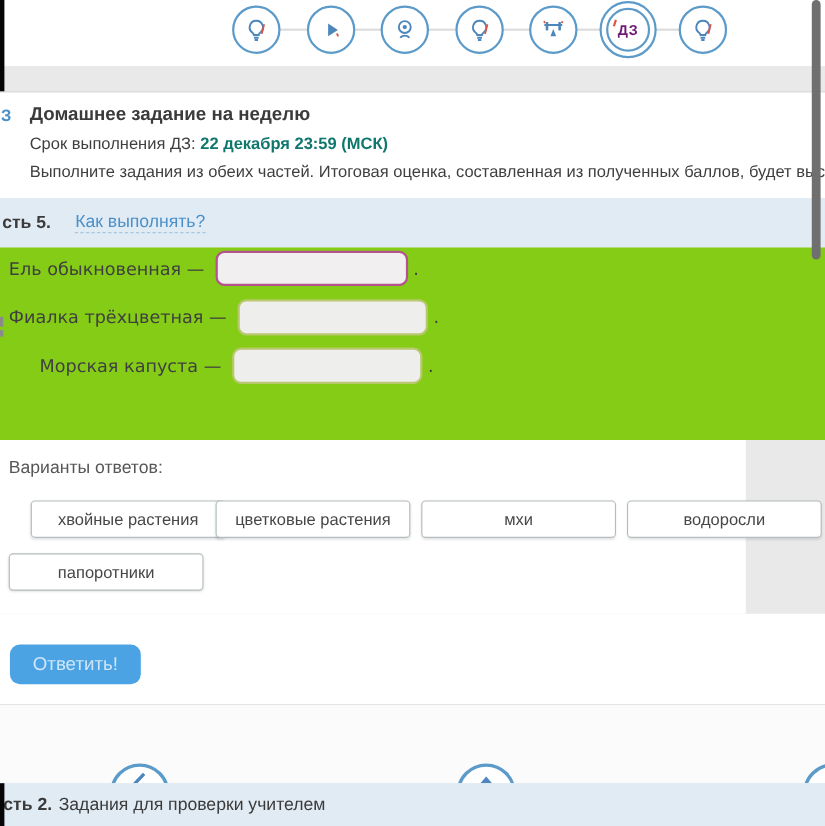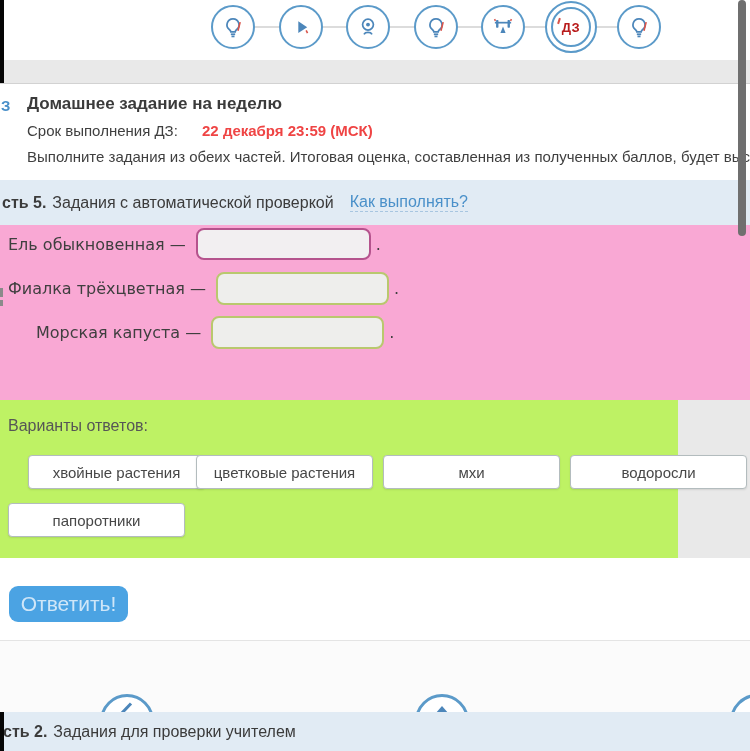--- a/index.html
+++ b/index.html
@@ -7,69 +7,69 @@
     font-family:"Liberation Sans",sans-serif;}
 
   
   .stepper{position:absolute;top:0;left:0;width:750px;height:60px;background:#ffffff;}
   .connector{position:absolute;top:26px;left:233px;width:406px;height:2px;background:#dcdcdc;}
   .step{position:absolute;top:5px;width:44px;height:44px;box-sizing:border-box;border:2px solid #5b9ac9;
     border-radius:50%;background:#fff;display:flex;align-items:center;justify-content:center;}
   .step.active{width:52px;height:52px;top:1px;}
   .step .inner-ring{width:40px;height:40px;box-sizing:border-box;border:2px solid #5b9ac9;border-radius:50%;
     display:flex;align-items:center;justify-content:center;position:relative;}
-  .hw-label{font-size:13px;font-weight:bold;color:#b91c1c;letter-spacing:0.5px;}
+  .hw-label{font-size:13px;font-weight:bold;color:#701a75;letter-spacing:0.5px;}
   .hw-accent{position:absolute;left:5px;top:9px;width:2px;height:6px;background:#d9544a;transform:rotate(18deg);}
 
   
   .gap{position:absolute;top:60px;left:0;width:750px;height:23px;background:#e9e9e9;}
 
   
   .hw-panel{position:absolute;top:83px;left:0;width:750px;height:97px;box-sizing:border-box;background:#fff;
     border-top:1px solid #d2d2d2;overflow:hidden;}
   .hw-badge{position:absolute;left:1px;top:13px;font-size:15px;font-weight:bold;color:#4a90c9;}
   .hw-title{position:absolute;left:27px;top:10px;font-size:17px;font-weight:bold;color:#3b3b3b;white-space:nowrap;}
   .hw-deadline{position:absolute;left:27px;top:38px;font-size:15px;color:#3f3f3f;white-space:nowrap;}
-  .hw-deadline .date{color:#ef4444;font-weight:bold;margin-left:20px;}
+  .hw-deadline .date{color:#0f766e;font-weight:bold;}
   .hw-desc{position:absolute;left:27px;top:64px;font-size:15px;color:#3f3f3f;white-space:nowrap;}
 
   
   .part-bar{position:absolute;left:0;width:750px;box-sizing:border-box;background:#e1ebf4;display:flex;
     align-items:center;font-size:16px;color:#3b3b3b;}
   .part1-bar{top:180px;height:45px;padding-left:2px;}
   .part2-bar{top:712px;height:39px;padding-left:3px;text-align:center;}
   .part-num{font-weight:bold;margin-right:6px;white-space:nowrap;}
   .part-title{white-space:nowrap;}
   .help-link{margin-left:16px;color:#4a90c9;border-bottom:1px dashed #a8c6e0;cursor:pointer;white-space:nowrap;}
 
   
-  .q-panel{position:absolute;top:225px;left:0;width:750px;height:175px;background:#f9a8d4;}
+  .q-panel{position:absolute;top:225px;left:0;width:750px;height:175px;background:#84cc16;}
   .q-row{position:absolute;left:8px;display:flex;align-items:center;
     font-family:"DejaVu Sans",sans-serif;font-size:16px;color:#3f3f3f;white-space:nowrap;}
   .q-row1{top:3px;}  .q-row2{top:47px;}  .q-row3{top:91px;margin-left:28px;}
   .q-input{box-sizing:border-box;height:32px;border-radius:8px;margin-left:10px;padding:0 8px;outline:none;
     font-family:"DejaVu Sans",sans-serif;font-size:15px;color:#3f3f3f;}
   .q-pink{width:175px;border:2px solid #b5538d;background:#f2eff1;}
   .q-green{width:173px;border:2px solid #b9c86e;background:#eeeeec;height:33px;}
   .q-dot{margin-left:5px;}
   .edge-fragment{position:absolute;left:0;width:3px;background:#8a8a8a;}
 
   
-  .opt-panel{position:absolute;top:400px;left:0;width:678px;height:158px;background:#bef264;}
+  .opt-panel{position:absolute;top:400px;left:0;width:678px;height:158px;background:#ffffff;}
   .opt-title{position:absolute;left:8px;top:17px;font-size:16px;color:#565656;}
   .opt{position:absolute;box-sizing:border-box;width:177px;height:34px;background:#fff;border:1px solid #b3bcbe;
     border-radius:4px;display:flex;align-items:center;justify-content:center;font-size:15px;color:#474747;
     box-shadow:0 1px 2px rgba(0,0,0,0.10);cursor:pointer;white-space:nowrap;}
   .opt0{left:8px;top:55px;margin-left:20px;} .opt1{left:196px;top:55px;} .opt2{left:383px;top:55px;}
   .opt3{left:570px;top:55px;} .opt4{left:8px;top:103px;}
 
   
   .submit-panel{position:absolute;top:558px;left:0;width:750px;height:82px;background:#ffffff;}
   .submit-btn{position:absolute;left:9px;top:28px;width:119px;height:36px;background:#4ba3e3;border:none;
-    border-radius:9px;color:#cfe6f8;font-size:21px;font-family:"Liberation Sans",sans-serif;cursor:pointer;}
+    border-radius:9px;color:#cfe6f8;font-size:17px;font-family:"Liberation Sans",sans-serif;cursor:pointer;}
 
   
   .bottom-strip{position:absolute;top:640px;left:0;width:750px;height:72px;box-sizing:border-box;
     background:#fbfbfb;border-top:1px solid #e4e4e4;overflow:hidden;}
   .peek-circle{position:absolute;top:53px;width:54px;height:54px;box-sizing:border-box;border:3px solid #5b9ac9;
     border-radius:50%;background:#fff;cursor:pointer;}
   .peek1{left:100px;} .peek2{left:415px;} .peek3{left:730px;}
 
   
   .scroll-thumb{position:absolute;top:0;right:4px;width:8px;height:236px;background:#6f6f6f;border-radius:4px;z-index:50;}
@@ -151,21 +151,20 @@
 
   <div class="hw-panel">
     <span class="hw-badge">З</span>
     <div class="hw-title">Домашнее задание на неделю</div>
     <div class="hw-deadline"><span>Срок выполнения ДЗ: </span><span class="date">22 декабря 23:59 (МСК)</span></div>
     <div class="hw-desc">Выполните задания из обеих частей. Итоговая оценка, составленная из полученных баллов, будет выставле</div>
   </div>
 
   <div class="part-bar part1-bar">
     <span class="part-num">сть 5.</span>
-    <span class="part-title">Задания с автоматической проверкой</span>
     <span class="help-link">Как выполнять?</span>
   </div>
 
   <div class="q-panel">
     <div class="q-row q-row1">
       <span>Ель обыкновенная —</span>
       <input class="q-input q-pink" type="text" value="" style="">
       <span class="q-dot">.</span>
     </div>
     <div class="q-row q-row2">

